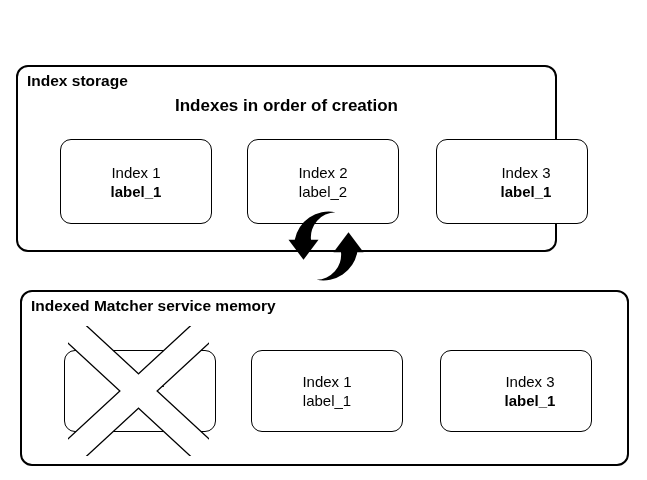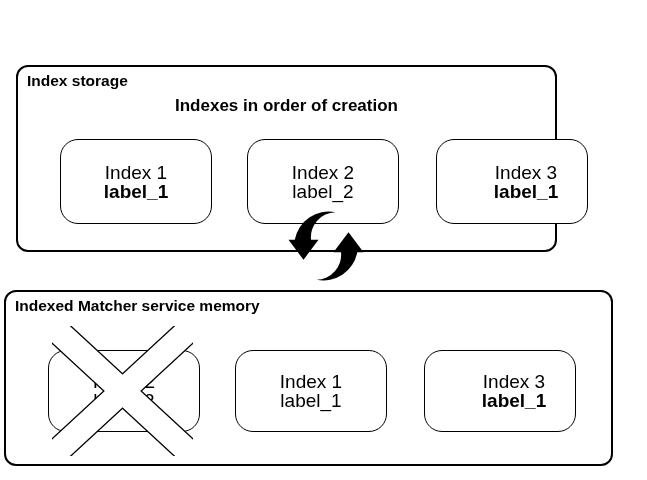--- a/index.html
+++ b/index.html
@@ -12,39 +12,39 @@
     overflow: hidden;
   }
   .section {
     position: absolute;
     box-sizing: border-box;
     border: 2px solid #000000;
     border-radius: 12px;
     background: #ffffff;
   }
   .section-top    { left: 16px; top: 17px;  width: 541px; height: 187px; margin-top: 48px; }
-  .section-bottom { left: 4px; top: 290px; width: 609px; height: 176px; }
+  .section-bottom { left: 20px; top: 290px; width: 609px; height: 176px; }
   .section-label {
     position: absolute; left: 9px; top: 5px;
     font-size: 15.5px; font-weight: 700; white-space: nowrap;
   }
   .row-title {
     position: absolute; left: 0; right: 0; top: 29px;
     text-align: center; font-size: 17px; font-weight: 700;
   }
   .card {
     position: absolute;
     box-sizing: border-box;
     width: 152px;
     border: 1.5px solid #000000;
-    border-radius: 18px;
+    border-radius: 11px;
     background: #ffffff;
     display: flex; flex-direction: column;
     align-items: center; justify-content: center;
-    font-size: 19px; text-align: center;
+    font-size: 15px; text-align: center;
   }
   .section-top .card    { top: 72px; height: 85px; }
   .section-bottom .card { top: 58px; height: 82px; }
   .pos-1 { left: 42px; }
   .pos-2 { left: 229px; }
   .pos-3 { left: 418px; padding-left: 28px; }
   .card-line { line-height: 19px; }
   .card-line[data-weight="bold"] { font-weight: 700; }
   .sync-icon {
     position: absolute; left: 288px; top: 211px;

